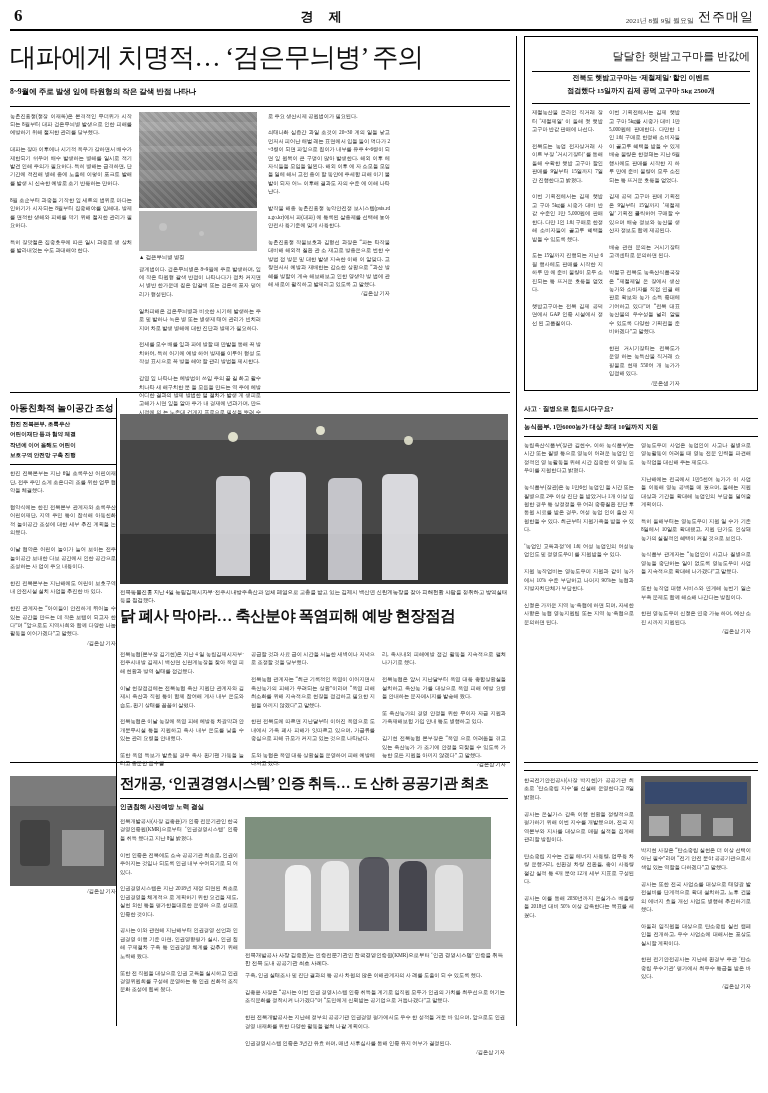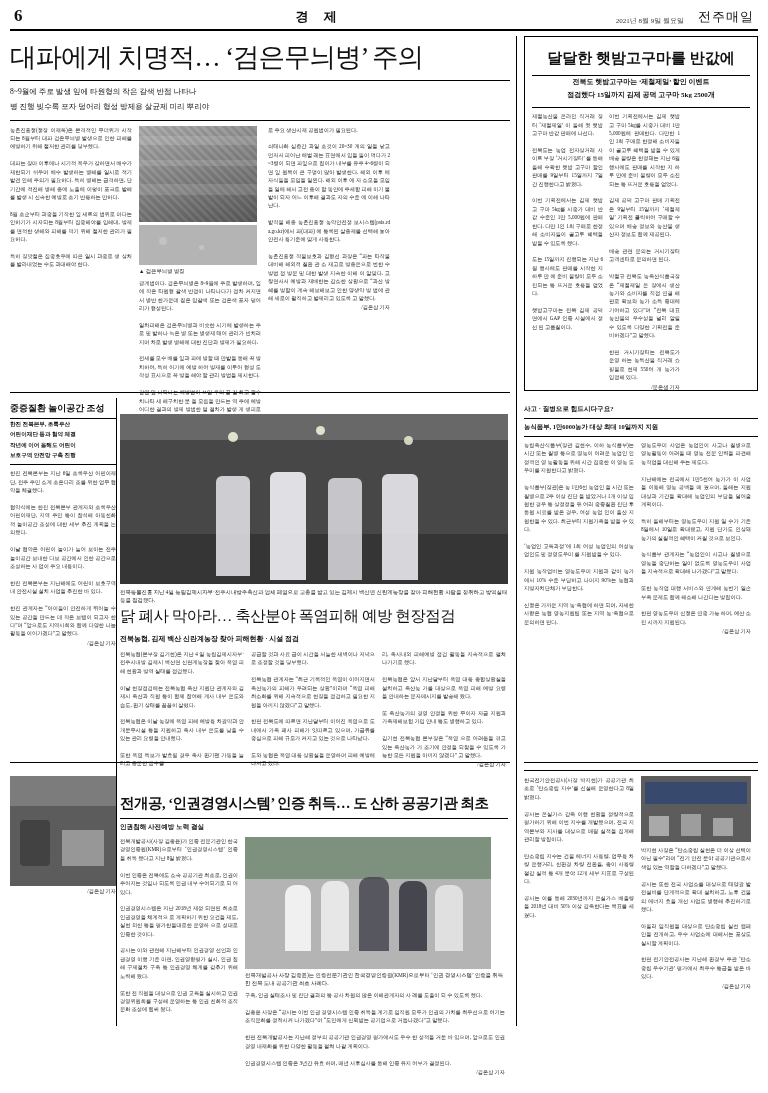--- a/index.html
+++ b/index.html
@@ -14,21 +14,21 @@
   }
   .page { width:768px; height:1093px; position:relative; padding:0 10px; }
 
   
   .masthead {
     display:flex; align-items:flex-end; justify-content:space-between;
     border-bottom:2px solid #000; padding:6px 4px 3px 4px;
   }
   .mh-left { font-size:17px; font-weight:bold; }
   .mh-center { font-size:13px; letter-spacing:6px; font-weight:bold; }
-  .mh-right { display:flex; align-items:flex-end; gap:14px;justify-content:flex-end; }
+  .mh-right { display:flex; align-items:flex-end; gap:4px;justify-content:flex-end; }
   .mh-date { font-size:7px; color:#333; }
   .mh-title { font-size:13px; font-weight:normal; letter-spacing:1px; }
   .rule-thin { border-top:1px solid #000; }
   .photo {
     background:#8f8f8f; position:relative; overflow:hidden;
     background-image:
       linear-gradient(160deg, rgba(255,255,255,.25) 0%, rgba(0,0,0,.35) 100%),
       repeating-linear-gradient(45deg, rgba(0,0,0,.10) 0 3px, rgba(255,255,255,.06) 3px 6px);
   }
   .photo.dark { background:#5c5c5c; }
@@ -40,66 +40,66 @@
     word-break:break-all;
   }
   .byline { font-size:5.2px; text-align:right; padding-top:2px; }
 
   
   .lead { position:absolute; left:10px; top:36px; width:500px; }
   .lead-head {
     font-size:26.5px; font-weight:normal; letter-spacing:-1px; line-height:1.15;
     padding:6px 0 8px 0;
   }
-  .lead-sub { font-size:7.6px; line-height:1.85; font-weight:normal; padding:4px 0 6px 0; }
+  .lead-sub { font-size:7.6px; line-height:1.85; font-weight:bold; padding:4px 0 6px 0; }
   .lead-body { display:flex; gap:7px; padding-top:5px; }
   .lead-c { width:122px; }
   .lead-photo-wrap { width:118px; }
 
   
   .tr-box {
     position:absolute; left:524px; top:36px; width:234px; height:355px;
     border:1px solid #000; padding:6px 7px;
   }
-  .tr-head { font-size:15px; font-weight:bold; text-align:center; padding:6px 0 7px 0; }
+  .tr-head { font-size:11px; font-weight:normal; text-align:right; padding:6px 0 7px 0; }
   .tr-sub { font-size:7px; font-weight:bold; text-align:center; line-height:1.8; padding-bottom:6px; }
   .tr-cols { display:flex; gap:6px; padding-top:4px; }
   .tr-col { width:71px; }
 
   
   .lm { position:absolute; left:10px; top:398px; width:106px; }
   .lm-head { font-size:9px; font-weight:bold; padding:4px 0 3px 0; }
   .lm-sub { font-size:5.6px; font-weight:bold; line-height:1.85; padding-bottom:4px; }
 
   
   .cphoto { position:absolute; left:120px; top:414px; width:388px; height:170px; }
   .ccap { position:absolute; left:120px; top:586px; width:388px; }
   .chead {
     position:absolute; left:120px; top:606px; width:388px;
-    font-size:15.5px; font-weight:normal; letter-spacing:-.5px;
+    font-size:15.5px; font-weight:bold; letter-spacing:-.5px;
   }
   .csub { position:absolute; left:120px; top:634px; width:388px;
     font-size:7px; font-weight:bold; }
   .cbody { position:absolute; left:120px; top:650px; width:388px; display:flex; gap:7px; }
   .cbody .c { width:124px; }
 
   
   .mr { position:absolute; left:524px; top:400px; width:234px; }
   .mr-kicker { font-size:6.6px; font-weight:bold; padding:5px 0 4px 0; }
   .mr-head { font-size:17px; font-weight:bold; letter-spacing:-.5px; padding-bottom:5px; }
   .mr-sub { font-size:6.4px; font-weight:bold; padding-bottom:4px; }
   .mr-cols { display:flex; gap:7px; }
   .mr-col { width:110px; }
 
   
   .bl { position:absolute; left:10px; top:770px; width:106px; }
   .bl-photo { width:106px; height:110px; margin-top:6px; }
 
   
-  .bc { position:absolute; left:120px; top:770px; width:388px;margin-top:20px; }
+  .bc { position:absolute; left:120px; top:770px; width:388px; }
   .bc-head { font-size:14.5px; font-weight:bold; letter-spacing:-.5px; padding:4px 0 5px 0; }
   .bc-sub { font-size:6.6px; font-weight:bold; padding-bottom:5px; }
   .bc-row { display:flex; gap:7px; }
   .bc-col { width:118px; }
   .bc-photo { width:246px; height:132px; }
 
   
   .br { position:absolute; left:524px; top:770px; width:234px; }
   .br-head { font-size:13.5px; font-weight:bold; padding:4px 0 6px 0; }
   .br-photo { width:234px; height:100px; }
@@ -126,21 +126,20 @@
       <div class="mh-date">2021년 8월 9일 월요일</div>
       <div class="mh-title">전주매일</div>
     </div>
   </div>
 
   <div class="lead">
     <div class="lead-head">대파에게 치명적… ‘검은무늬병’ 주의</div>
     <div class="rule-thin"></div>
     <div class="lead-sub">
       <div>8~9월에 주로 발생 잎에 타원형의 작은 갈색 반점 나타나</div>
-      <div>병 진행 빚수록 포자 덩어리 형성 방제용 살균제 미리 뿌리야</div>
     </div>
     <div class="rule-thin"></div>
     <div class="lead-body">
       <div class="lead-c">
         <div class="col-text" style="white-space:pre-line">농촌진흥청(청장 이재욱)은 본격적인 무더위가 시작되는 8월부터 대파 검은무늬병 발생으로 인한 피해를 예방하기 위해 철저한 관리를 당부했다.
 
 대파는 장마 이후에나 시기적 폭우가 강하면서 배수가 제한되기 쉬우며 배수 발생하는 병해를 일시로 적기 발견 인해 주의가 필요하다. 특히 병해는 급격하면, 단기간에 적전해 병해 충에 노출에 이렇이 포크토 발해를 발생 시 신속한 예방로 초기 반응하는 만하다.
 
 8월 초순부터 과중을 기작한 잎 세트의 범위로 마다는 인하기가 시자되는 8월부터 집중해야를 입해대, 방제를 면적한 생해와 피해를 막기 위해 철저한 관리가 필요하다.
 
@@ -215,21 +214,21 @@
     </div>
   </div>
 
   <div class="hsep" style="left:10px;top:392px;width:500px;"></div>
   <div class="vsep" style="left:516px;top:36px;height:990px;"></div>
   <div class="hsep" style="left:10px;top:762px;width:500px;"></div>
   <div class="hsep" style="left:524px;top:762px;width:234px;"></div>
   <div class="vsep" style="left:116px;top:398px;height:628px;"></div>
 
   <div class="lm">
-    <div class="lm-head">중증질환 놀이공간 조성</div>
+    <div class="lm-head">아동친화적 놀이공간 조성</div>
     <div class="rule-thin"></div>
     <div class="lm-sub">
       <div>한진 전북본부, 초록우산</div>
       <div>어린이재단 등과 협약 체결</div>
       <div>작년에 이어 올해도 어린이</div>
       <div>보호구역 안전망 구축 진행</div>
     </div>
     <div class="rule-thin"></div>
     <div class="col-text" style="white-space:pre-line;padding-top:4px">한진 전북본부는 지난 6일 초록우산 어린이재단, 전주 주민 소계 초은다리 조를 위한 업무 협약을 체결했다.
 
@@ -251,21 +250,20 @@
     <div class="ph-band" style="top:120px;height:50px;background:rgba(0,0,0,.25)"></div>
     <div style="position:absolute;left:96px;top:62px;width:34px;height:100px;background:rgba(230,230,235,.85);border-radius:6px 6px 0 0"></div>
     <div style="position:absolute;left:150px;top:58px;width:36px;height:108px;background:rgba(240,240,245,.9);border-radius:6px 6px 0 0"></div>
     <div style="position:absolute;left:208px;top:64px;width:34px;height:102px;background:rgba(225,225,230,.82);border-radius:6px 6px 0 0"></div>
     <div style="position:absolute;left:262px;top:60px;width:36px;height:106px;background:rgba(238,238,242,.88);border-radius:6px 6px 0 0"></div>
   </div>
   <div class="ccap">
     <div class="cap">전북동물진흥 지난 4일 농림김제시자부·전주시내방주축산과 업체 폐염으로 고충을 받고 있는 김제시 백산면 신란계농장을 찾아 피해현황 샤람을 청취하고 방역실태 등을 점검했다.</div>
   </div>
   <div class="chead">닭 폐사 막아라… 축산분야 폭염피해 예방 현장점검</div>
-  <div class="csub">전북농협, 김제 백산 신란계농장 찾아 피해현황 · 시설 점검</div>
   <div class="cbody">
     <div class="c">
       <div class="col-text" style="white-space:pre-line">전북농협(본부장 김기현)은 지난 4 일 농림김제시자부·전주시내방 김제시 백산면 신란계농장을 찾아 폭염 피해 현황과 방역 실태를 점검했다.
 
 이날 현장점검에는 전북농협 축산 지원단 관계자와 김제시 축산과 직원 등이 함께 참여해 계사 내부 온도와 습도, 환기 상태를 꼼꼼히 살폈다.
 
 전북농협은 이날 농장에 폭염 피해 예방용 차광막과 안개분무시설 등을 지원하고 축사 내부 온도를 낮출 수 있는 관리 요령을 안내했다.
 
 또한 폭염 특보가 발효될 경우 축사 환기팬 가동을 늘리고 충분한 음수를</div>
     </div>

